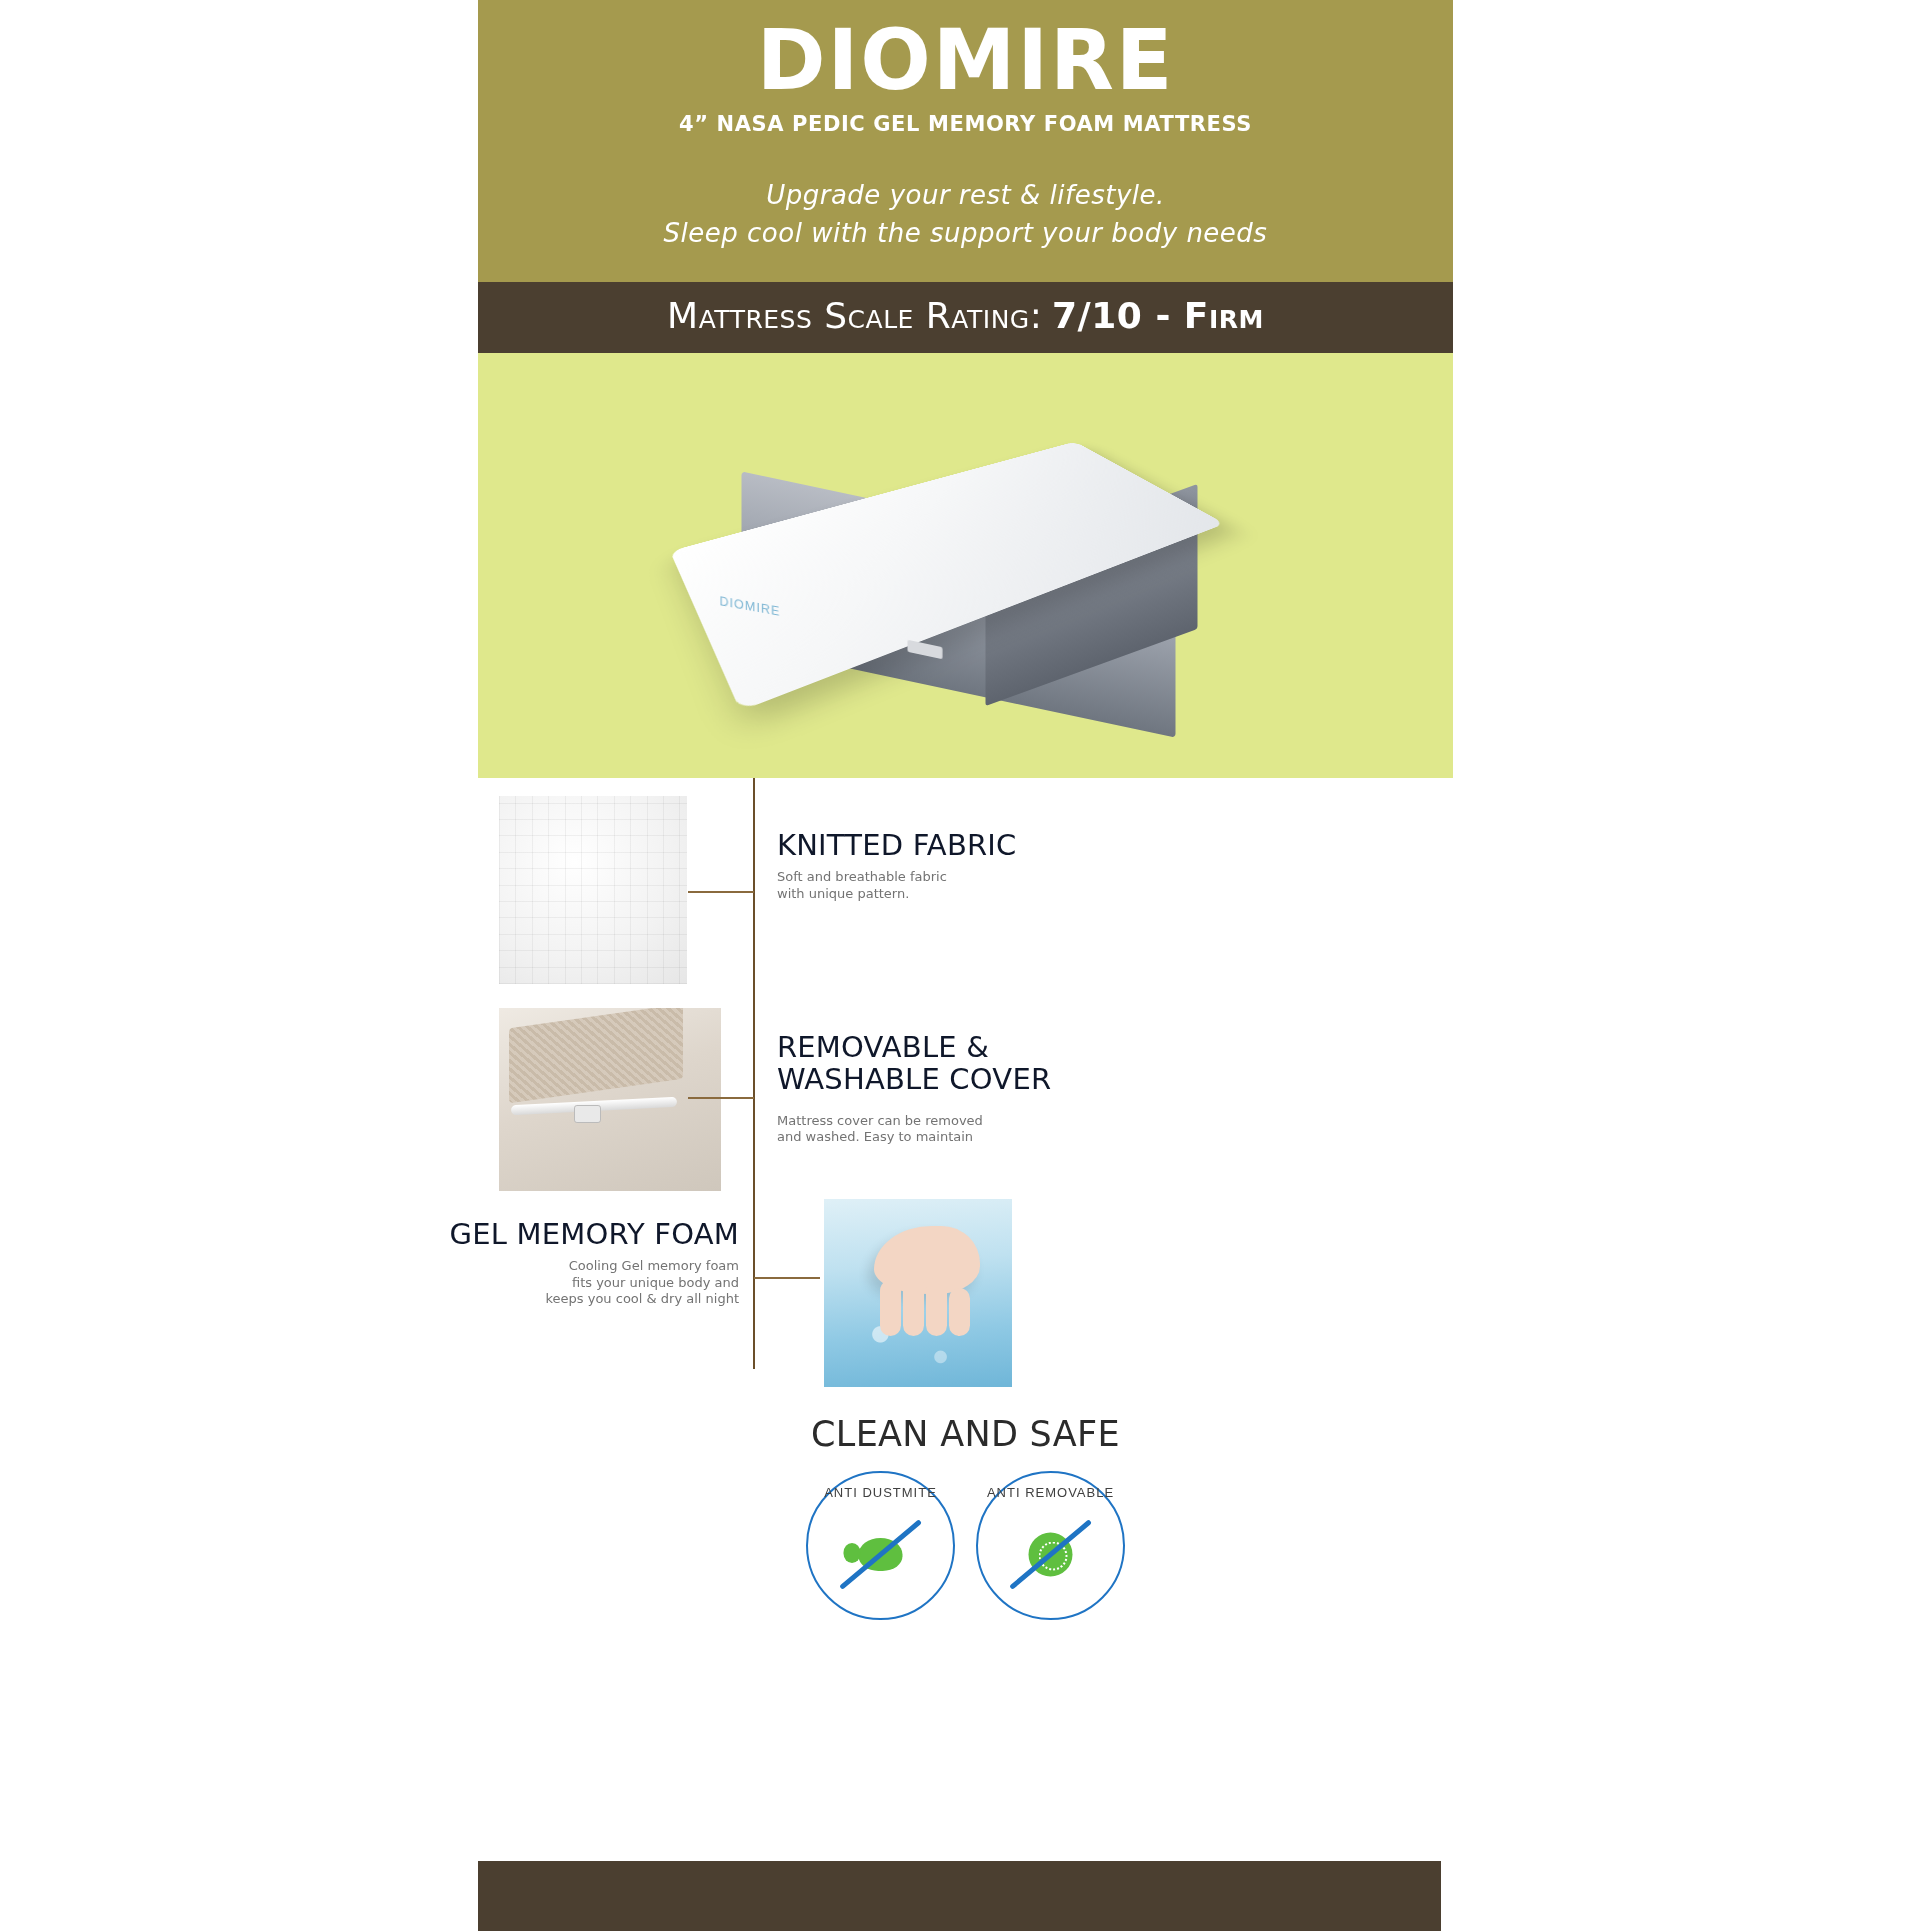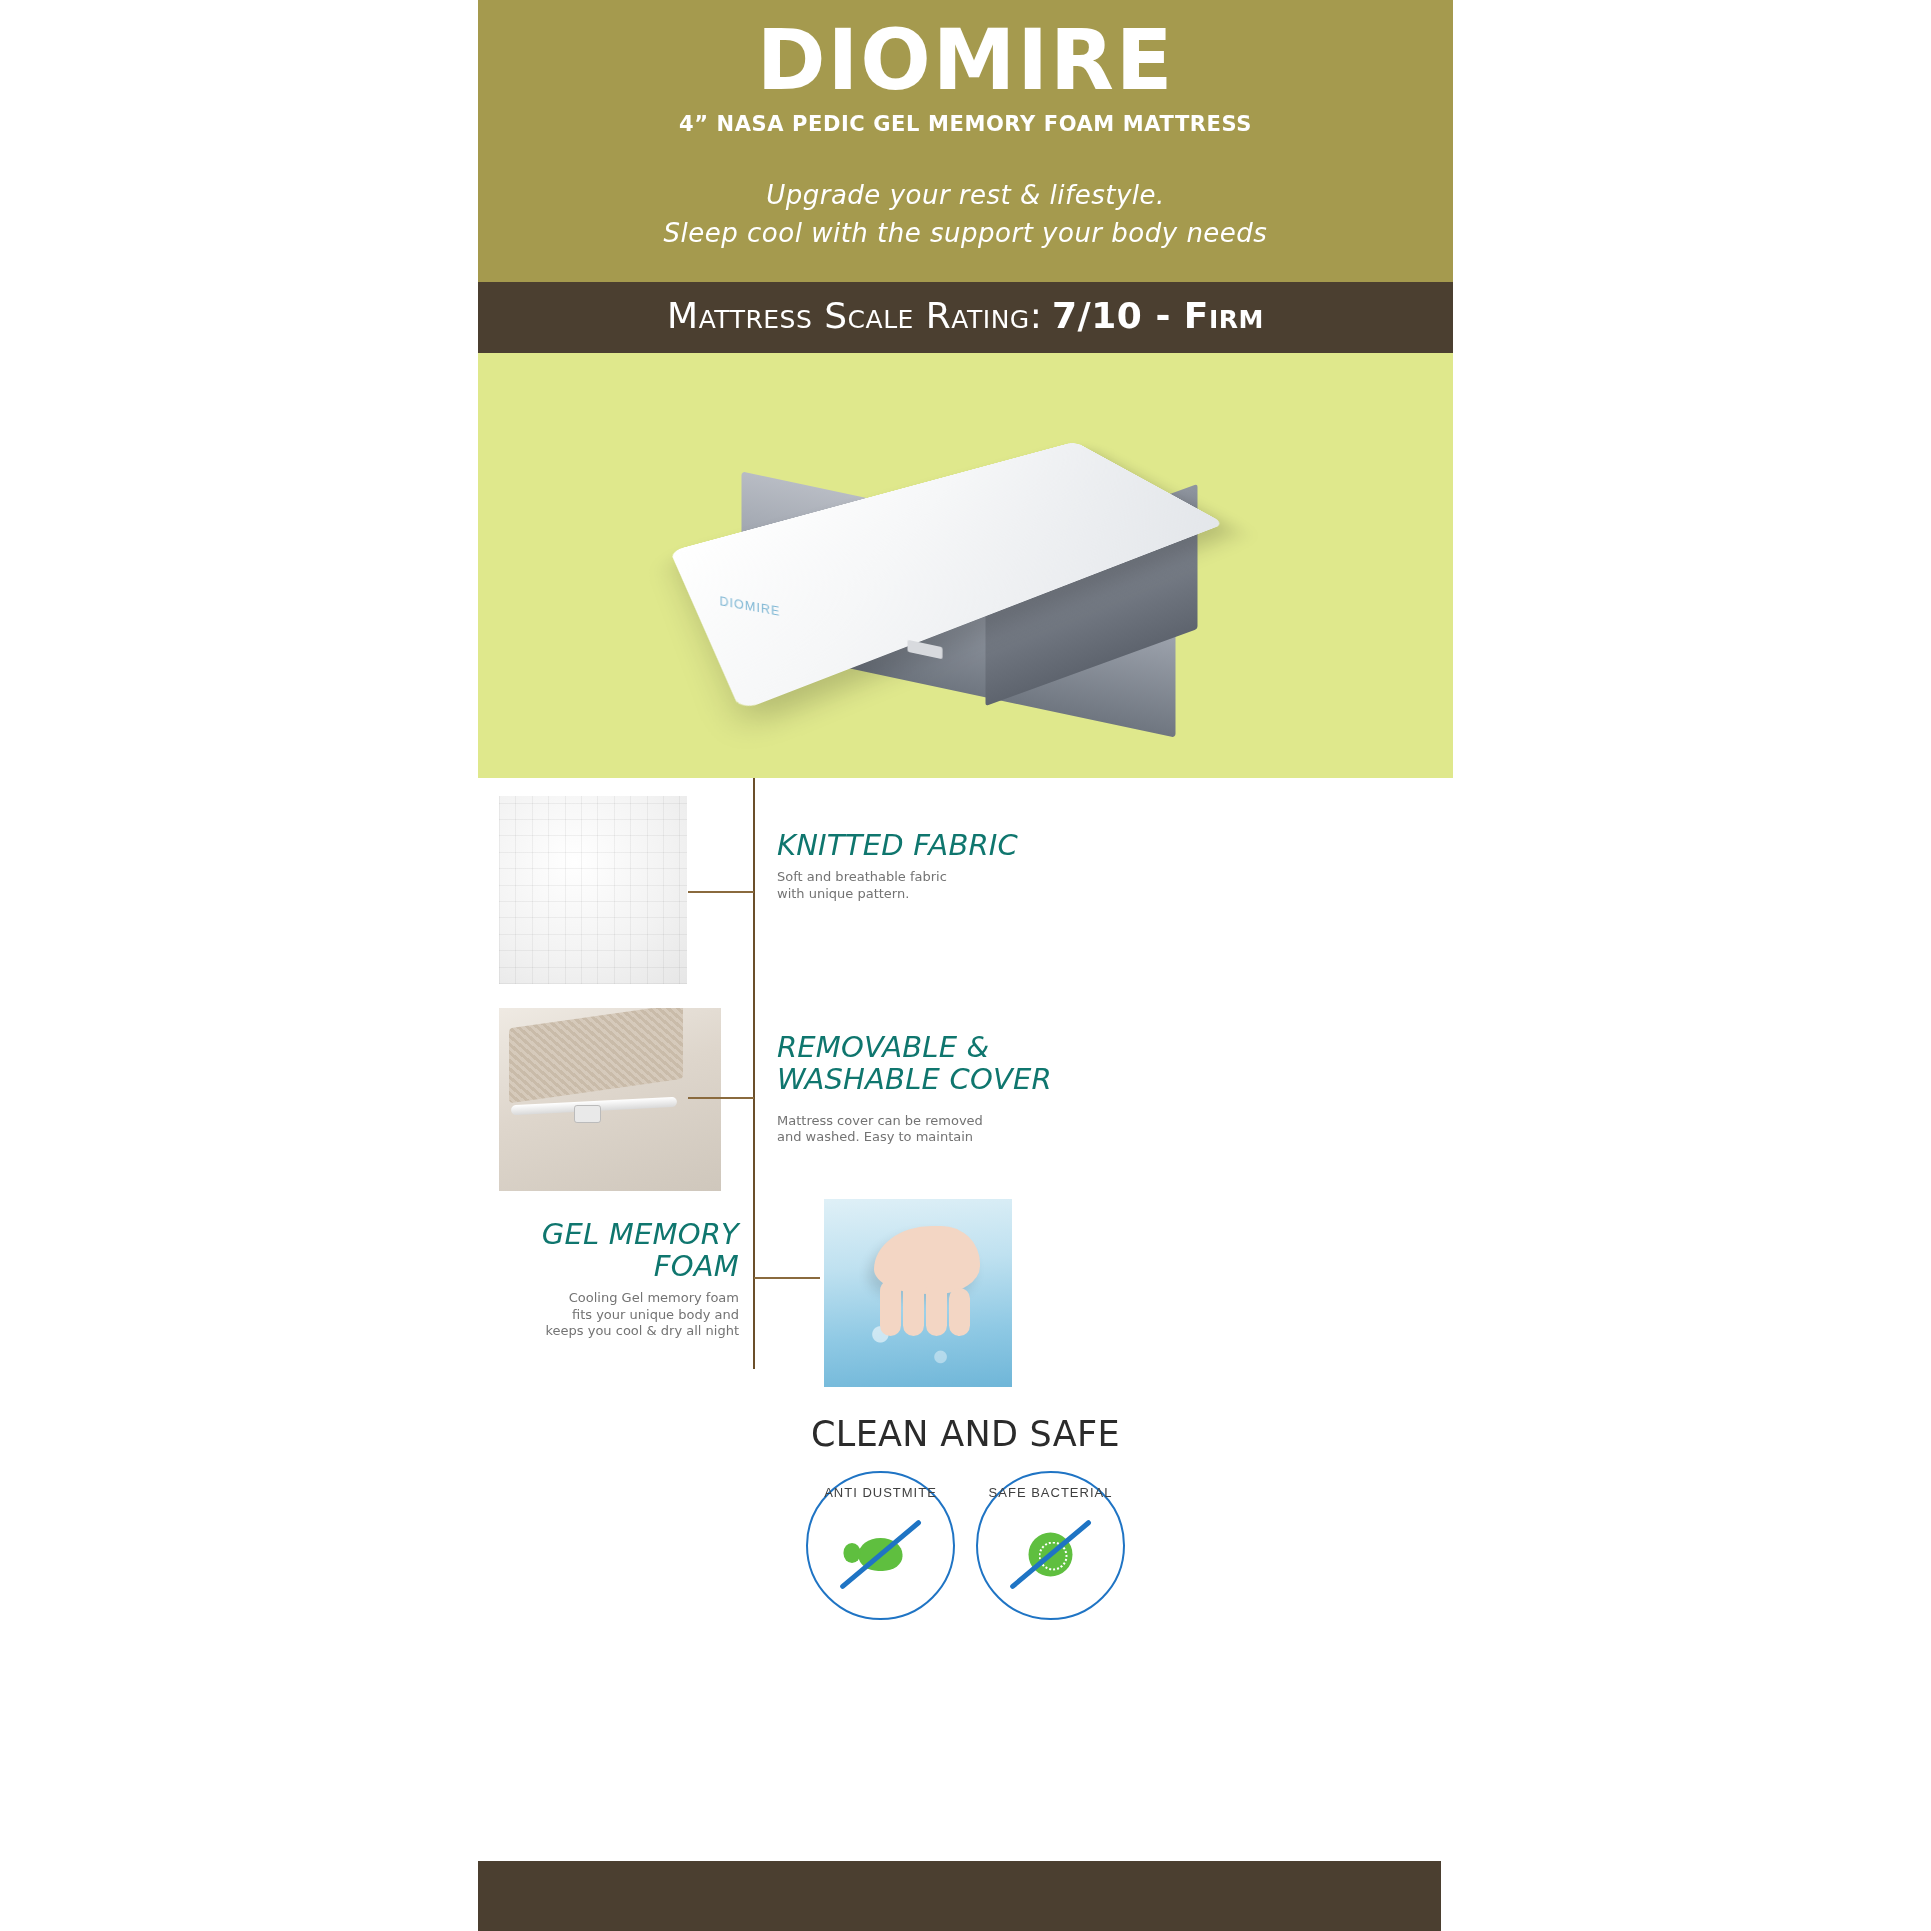--- a/index.html
+++ b/index.html
@@ -177,25 +177,24 @@
     position: absolute;
     height: 1.9px;
     background: #8a6a3d;
   }
   .f-text {
     position: absolute;
     width: 290px;
   }
   .f-title {
     font-size: 29px;
-    color: #0f766e;
+    color: #0f172a;
     letter-spacing: 0.2px;
     font-family: "DejaVu Sans", sans-serif;
     line-height: 1.1;
-    font-style: italic;
   }
   .f-desc {
     font-size: 13px;
     color: #737373;
     line-height: 1.25;
     margin-top: 7.7px;
     font-family: "DejaVu Sans", sans-serif;
   }
   .align-right { text-align: right; }
 
@@ -468,21 +467,21 @@
           <div class="badge-inner">
             <div class="bug">
                 <div class="bug-body"></div>
               </div>
             <div class="slash"></div>
           </div>
         </div>
 
 
         <div class="badge">
-          <div class="badge-label">SAFE BACTERIAL</div>
+          <div class="badge-label">ANTI REMOVABLE</div>
           <div class="badge-inner">
             <div class="germ">
                 <div class="germ-body"></div>
               </div>
             <div class="slash"></div>
           </div>
         </div>
 
       </div>
     </div>

